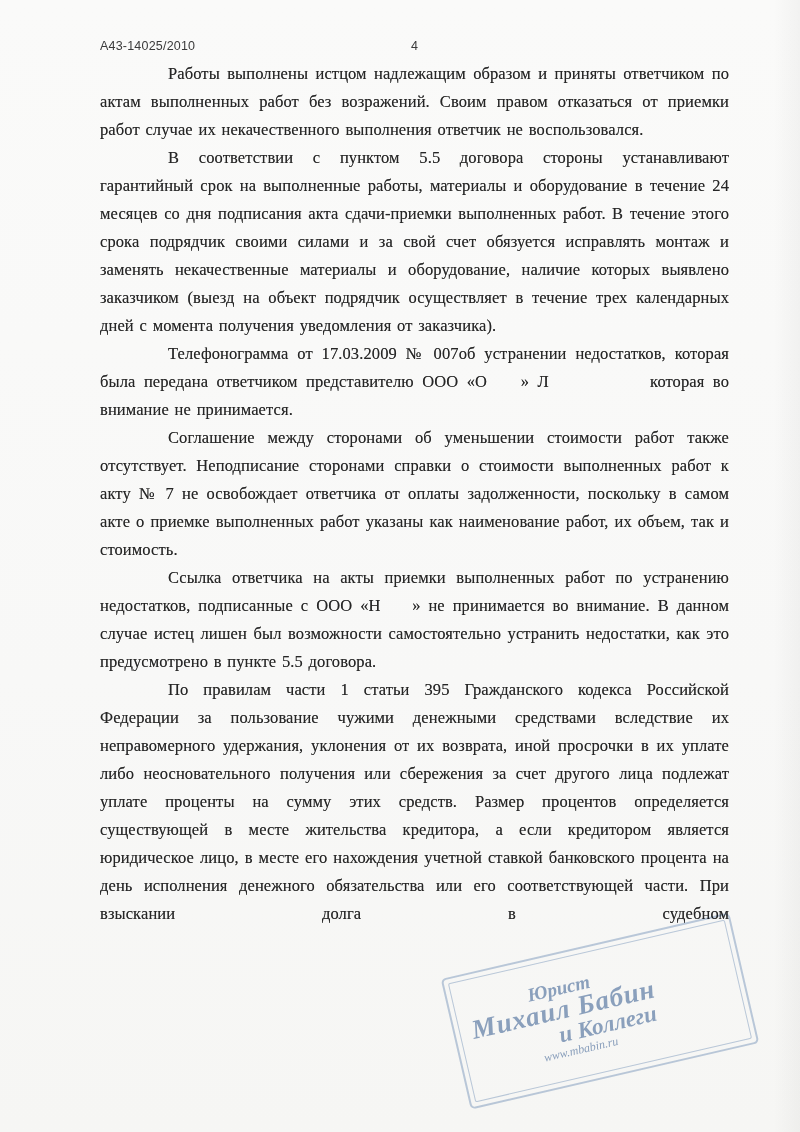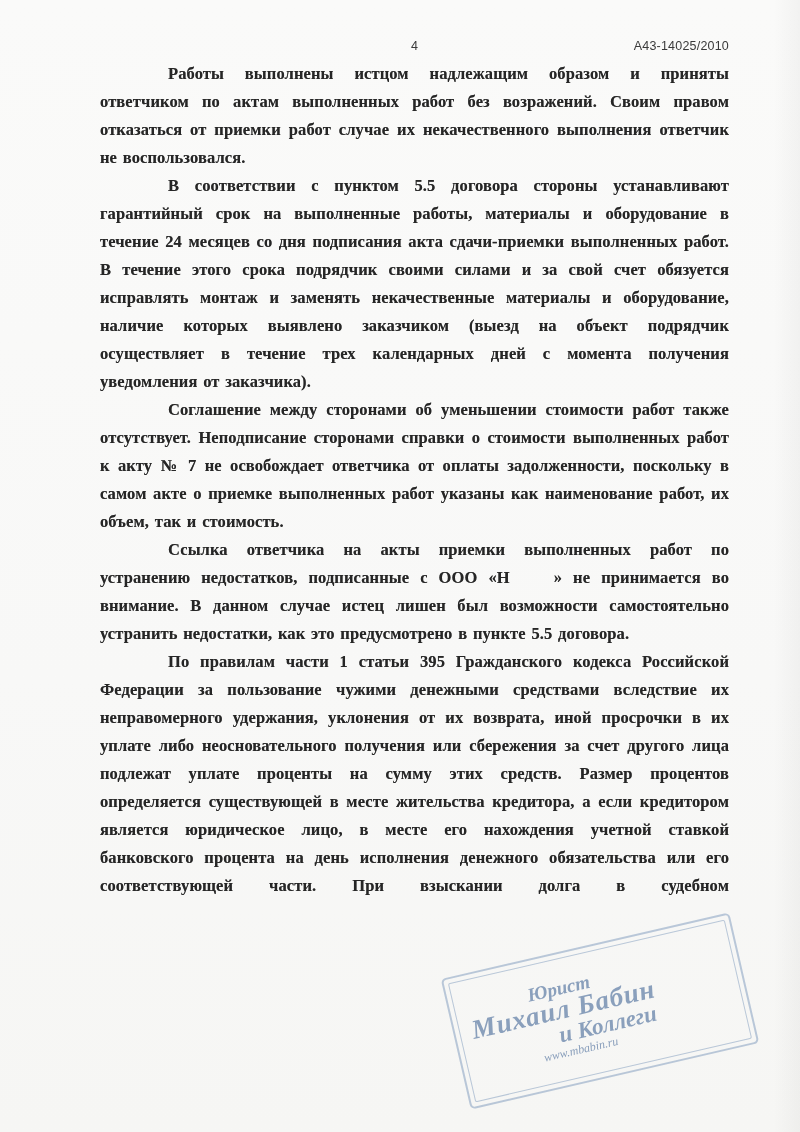--- a/index.html
+++ b/index.html
@@ -36,36 +36,35 @@
   .page-number {
     position: absolute;
     left: 0; top: 0;
     width: 100%;
     text-align: center;
   }
   .case-number {
     position: absolute;
     left: 0; top: 0;
     width: 100%;
-    text-align: right;
+    text-align: left;
     letter-spacing: 0.2px;
   }
 
   .body-text {
     position: absolute;
     top: 60px;
     left: 100px;
     width: 629px;
     text-align: justify;
     font-size: 16.5px;
     line-height: 28px;
     word-spacing: 1.5px;
     letter-spacing: 0.1px;
     text-shadow: 0 0 0.6px rgba(45,45,45,0.55);
-    font-weight: bold;
   }
   .body-text p {
     margin: 0;
     text-indent: 68px;
   }
   .body-text p.continues {
     text-align-last: justify;
   }
 
   
@@ -108,20 +107,21 @@
 <div class="sheet">
 
   <div class="header-row">
     <span class="page-number">4</span>
     <span class="case-number">А43-14025/2010</span>
   </div>
 
   <div class="body-text">
     <p>Работы выполнены истцом надлежащим образом и приняты ответчиком по актам выполненных работ без возражений. Своим правом отказаться от приемки работ случае их некачественного выполнения ответчик не воспользовался.</p>
     <p>В соответствии с пунктом 5.5 договора стороны устанавливают гарантийный срок на выполненные работы, материалы и оборудование в течение 24 месяцев со дня подписания акта сдачи-приемки выполненных работ. В течение этого срока подрядчик своими силами и за свой счет обязуется исправлять монтаж и заменять некачественные материалы и оборудование, наличие которых выявлено заказчиком (выезд на объект подрядчик осуществляет в течение трех календарных дней с момента получения уведомления от заказчика).</p>
+    <p>Телефонограмма от 17.03.2009 № 007об устранении недостатков, которая была передана ответчиком представителю ООО «О&nbsp;&nbsp;&nbsp;&nbsp;» Л&nbsp;&nbsp;&nbsp;&nbsp;&nbsp;&nbsp;&nbsp;&nbsp;&nbsp;&nbsp;&nbsp;&nbsp;которая во внимание не принимается.</p>
     <p>Соглашение между сторонами об уменьшении стоимости работ также отсутствует. Неподписание сторонами справки о стоимости выполненных работ к акту № 7 не освобождает ответчика от оплаты задолженности, поскольку в самом акте о приемке выполненных работ указаны как наименование работ, их объем, так и стоимость.</p>
     <p>Ссылка ответчика на акты приемки выполненных работ по устранению недостатков, подписанные с ООО «Н&nbsp;&nbsp;&nbsp;&nbsp;» не принимается во внимание. В данном случае истец лишен был возможности самостоятельно устранить недостатки, как это предусмотрено в пункте 5.5 договора.</p>
     <p class="continues">По правилам части 1 статьи 395 Гражданского кодекса Российской Федерации за пользование чужими денежными средствами вследствие их неправомерного удержания, уклонения от их возврата, иной просрочки в их уплате либо неосновательного получения или сбережения за счет другого лица подлежат уплате проценты на сумму этих средств. Размер процентов определяется существующей в месте жительства кредитора, а если кредитором является юридическое лицо, в месте его нахождения учетной ставкой банковского процента на день исполнения денежного обязательства или его соответствующей части. При взыскании долга в судебном</p>
   </div>
 
   <div class="stamp">
     <div class="stamp-inner">
       <div class="stamp-title">Юрист</div>
       <div class="stamp-name">Михаил Бабин</div>
       <div class="stamp-suffix">и Коллеги</div>

